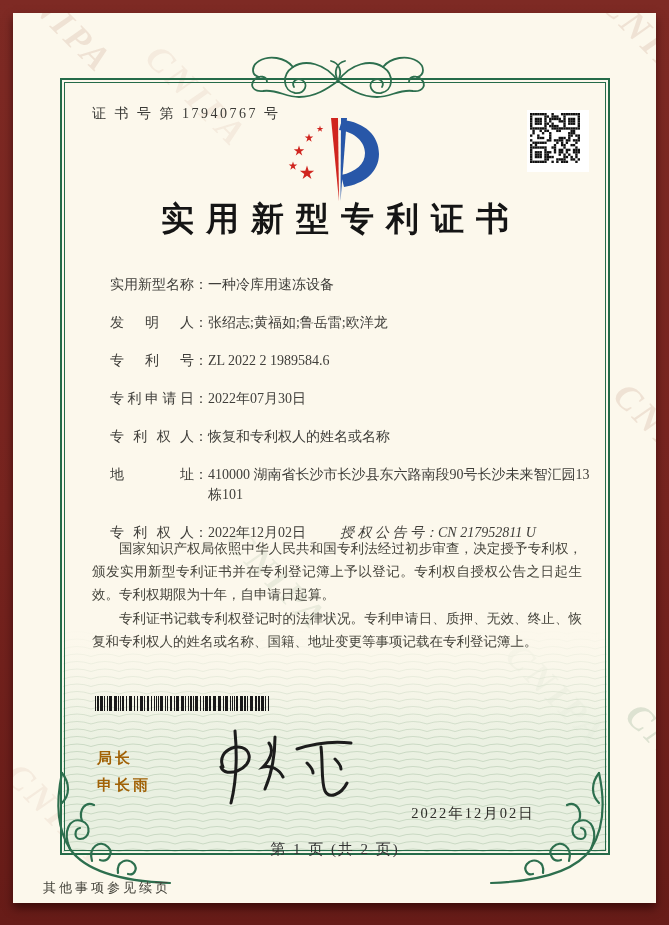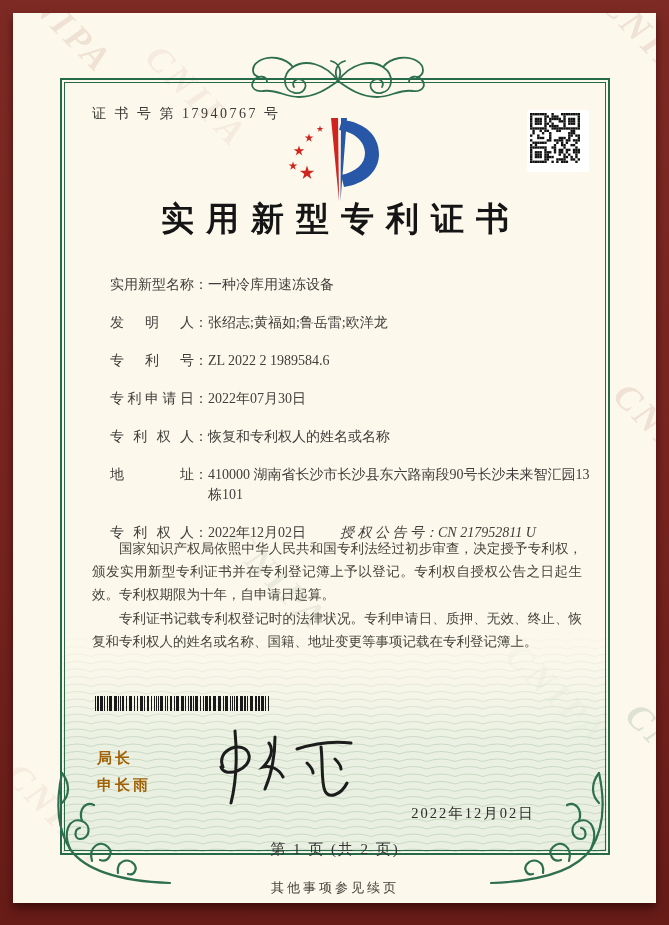--- a/index.html
+++ b/index.html
@@ -83,21 +83,21 @@
   .sig{position:absolute;left:188px;top:712px;}
   .issue-date{
     position:absolute;left:345px;top:791px;width:230px;text-align:center;
     font-size:14.5px;color:#2e2d29;letter-spacing:2px;
   }
   .page-info{
     position:absolute;left:47px;top:827px;width:550px;text-align:center;
     font-size:15px;color:#333;letter-spacing:2px;
   }
   .footer-note{
-    position:absolute;left:47px;top:866px;width:550px;text-align:center;
+    position:absolute;left:30px;top:866px;width:550px;text-align:left;
     font-size:13px;color:#43423a;letter-spacing:3px;
   }
 </style>
 </head>
 <body>
 
 <div class="paper">
 
   <span class="wm pink" style="left:-15px;top:-12px;opacity:1;">CNIPA</span>
   <span class="wm pink" style="left:575px;top:8px;">CNIPA</span>

